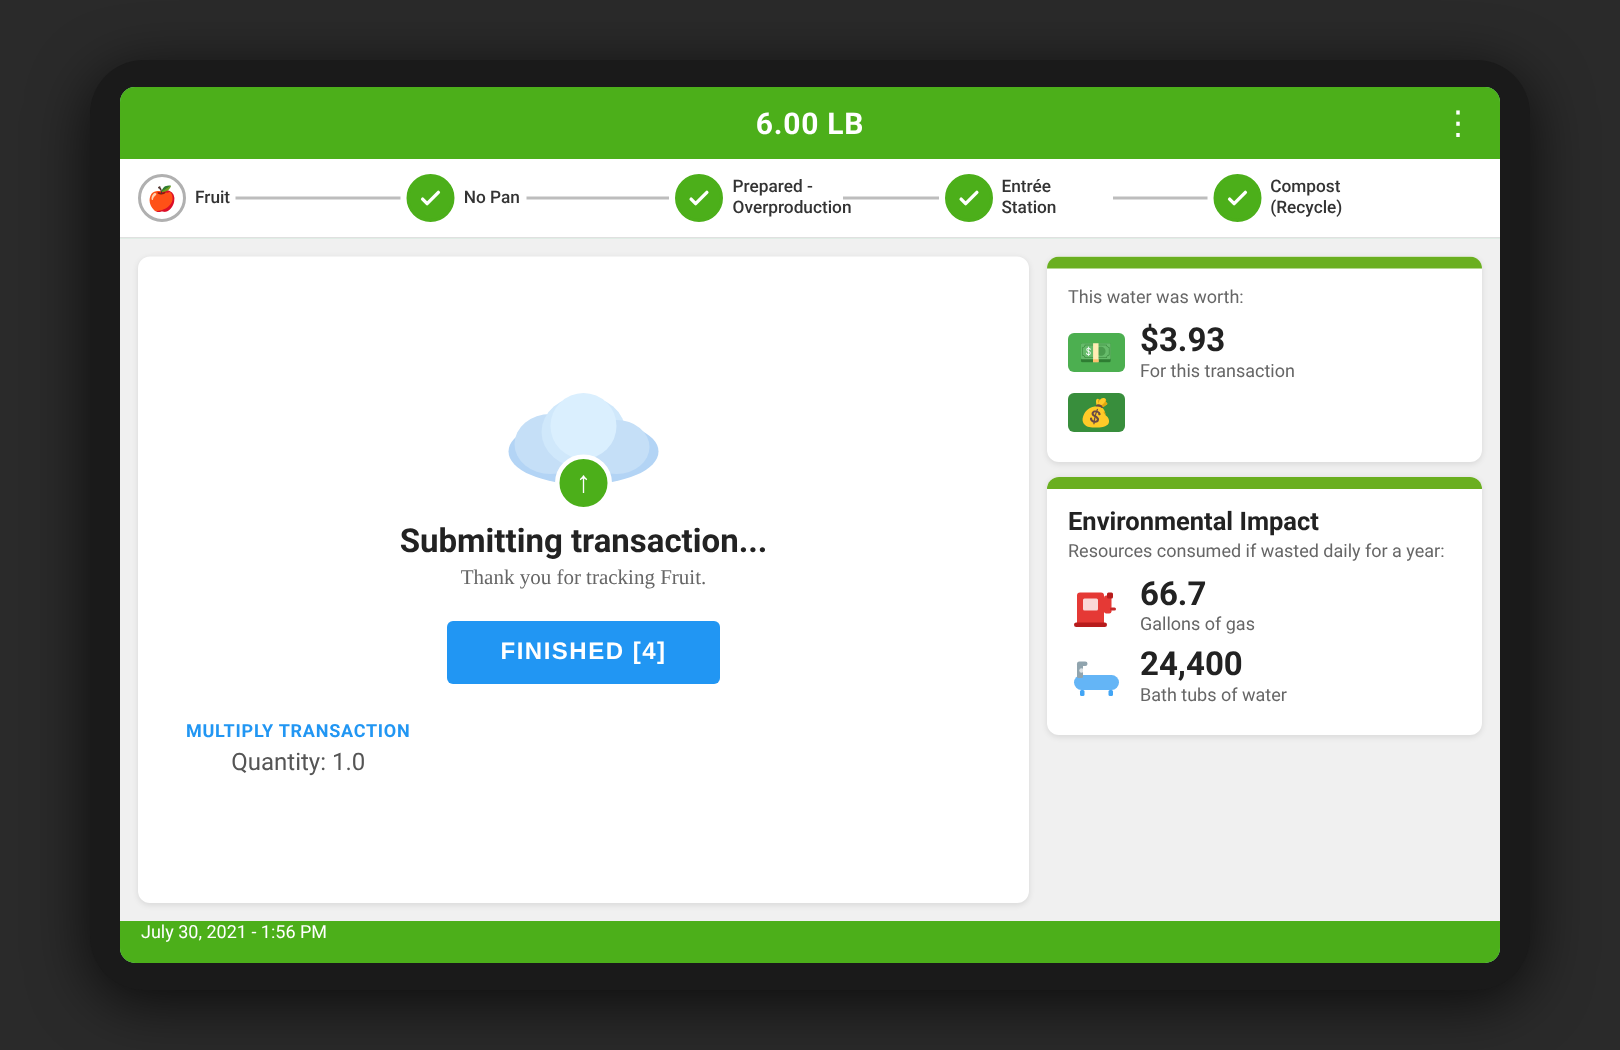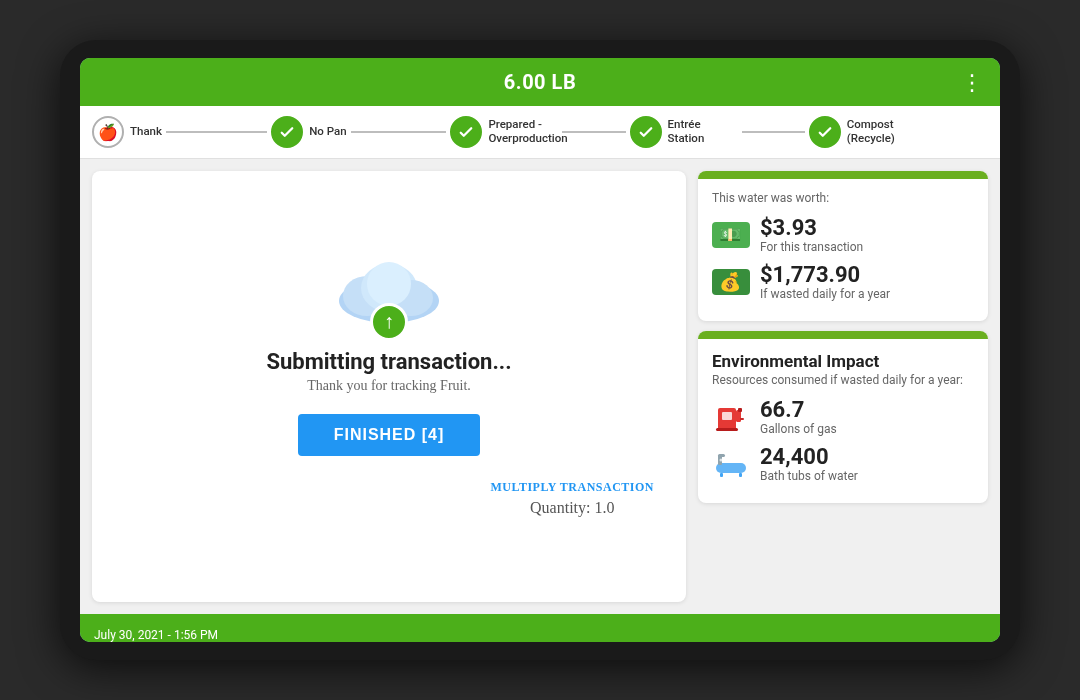--- a/index.html
+++ b/index.html
@@ -197,25 +197,24 @@
       border-radius: 4px;
       padding: 12px 36px;
       font-size: 16px;
       font-weight: 700;
       letter-spacing: 1px;
       cursor: pointer;
       margin-bottom: 20px;
     }
     .action-links {
       display: flex;
-      justify-content: flex-end;
+      justify-content: flex-start;
       width: 100%;
       padding: 0 8px;
       margin-top: 4px;
-      font-family: Liberation Serif, serif;
     }
     .action-link {
       color: #2196f3;
       font-size: 12px;
       font-weight: 700;
       letter-spacing: 0.5px;
       cursor: pointer;
       text-decoration: none;
       text-align: center;
     }
@@ -311,21 +310,21 @@
     .impact-text-col {
       display: flex;
       flex-direction: column;
     }
 
     
     .bottom-bar {
       background: #4caf1a;
       height: 28px;
       display: flex;
-      align-items: flex-end;
+      align-items: flex-start;
       padding: 0 14px;
       flex-shrink: 0;
     }
     .bottom-bar-text {
       color: #fff;
       font-size: 12px;
     }
 
     
     .checkmark-svg {
@@ -344,21 +343,21 @@
       <span class="header-menu">⋮</span>
     </div>
 
     <div class="steps-bar">
 
       <div class="step">
         <div class="step-icon-wrap">
           <div class="step-circle fruit">
             <span style="font-size:16px;">🍎</span>
           </div>
-          <span class="step-label">Thank</span>
+          <span class="step-label">Fruit</span>
         </div>
         <div class="step-connector"></div>
       </div>
 
       <div class="step">
         <div class="step-icon-wrap">
           <div class="step-circle active">
             <svg class="checkmark-svg" viewBox="0 0 24 24" fill="none">
               <path d="M5 13l4 4L19 7" stroke="white" stroke-width="3" stroke-linecap="round" stroke-linejoin="round"></path>
             </svg>
@@ -446,24 +445,20 @@
             <div class="impact-row">
               <div class="money-icon">💵</div>
               <div class="impact-text-col">
                 <span class="impact-value">$3.93</span>
                 <span class="impact-value-label">For this transaction</span>
               </div>
             </div>
 
             <div class="impact-row">
               <div class="money-icon-dark">💰</div>
-              <div class="impact-text-col">
-                <span class="impact-value">$1,773.90</span>
-                <span class="impact-value-label">If wasted daily for a year</span>
-              </div>
             </div>
           </div>
         </div>
 
         <div class="impact-card">
           <div class="impact-card-header"></div>
           <div class="impact-card-body">
             <div class="impact-title">Environmental Impact</div>
             <div class="impact-subtitle">Resources consumed if wasted daily for a year:</div>
 

